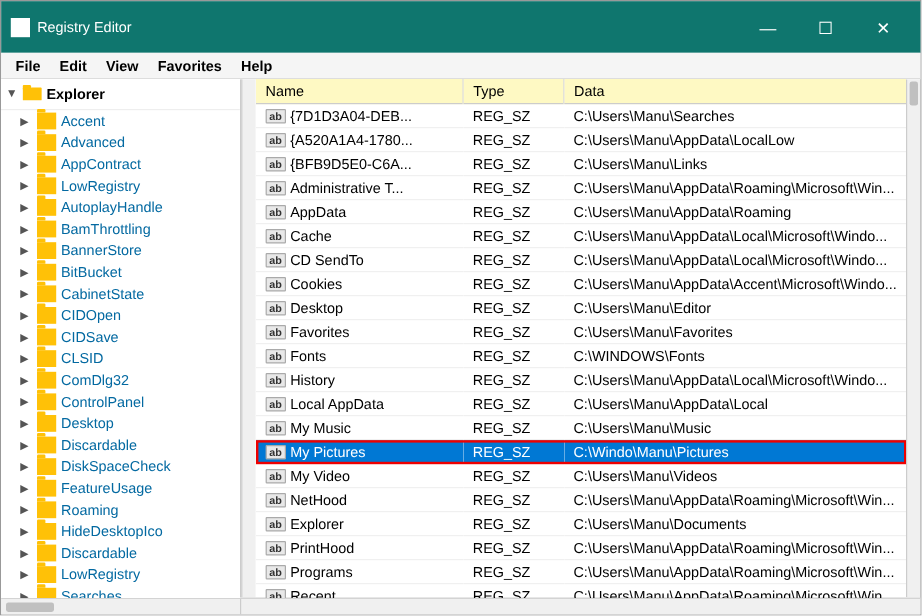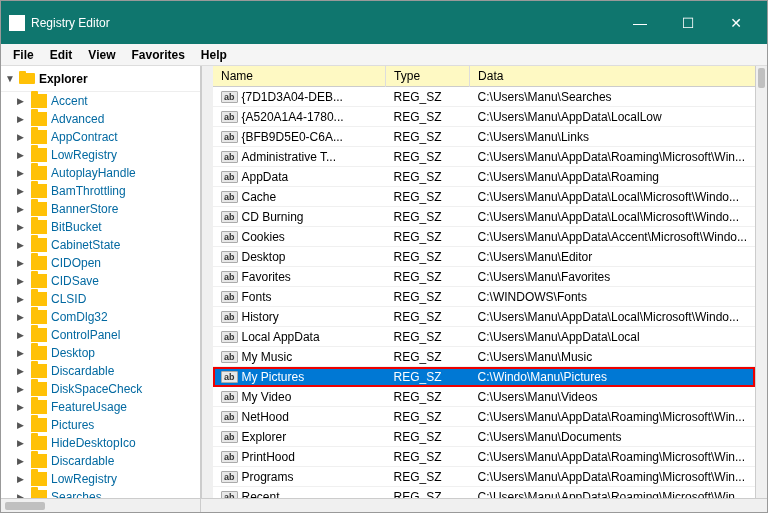--- a/index.html
+++ b/index.html
@@ -356,21 +356,21 @@
     <span class="sidebar-item-label">DiskSpaceCheck</span>
   </div>
             <div class="sidebar-item">
     <span class="arrow">▶</span>
     <span class="folder-icon"></span>
     <span class="sidebar-item-label">FeatureUsage</span>
   </div>
             <div class="sidebar-item">
     <span class="arrow">▶</span>
     <span class="folder-icon"></span>
-    <span class="sidebar-item-label">Pictures</span>
+    <span class="sidebar-item-label">Roaming</span>
   </div>
             <div class="sidebar-item">
     <span class="arrow">▶</span>
     <span class="folder-icon"></span>
     <span class="sidebar-item-label">HideDesktopIco</span>
   </div>
             <div class="sidebar-item">
     <span class="arrow">▶</span>
     <span class="folder-icon"></span>
     <span class="sidebar-item-label">Discardable</span>
@@ -451,21 +451,21 @@
                   <td><span class="reg-icon">
                       <span class="reg-ab">ab</span>
                       <span>Cache</span>
                     </span></td>
                   <td>REG_SZ</td>
                   <td>C:\Users\Manu\AppData\Local\Microsoft\Windo...</td>
                 </tr>
                 <tr>
                   <td><span class="reg-icon">
                       <span class="reg-ab">ab</span>
-                      <span>CD Burning</span>
+                      <span>CD SendTo</span>
                     </span></td>
                   <td>REG_SZ</td>
                   <td>C:\Users\Manu\AppData\Local\Microsoft\Windo...</td>
                 </tr>
                 <tr>
                   <td><span class="reg-icon">
                       <span class="reg-ab">ab</span>
                       <span>Cookies</span>
                     </span></td>
                   <td>REG_SZ</td>

